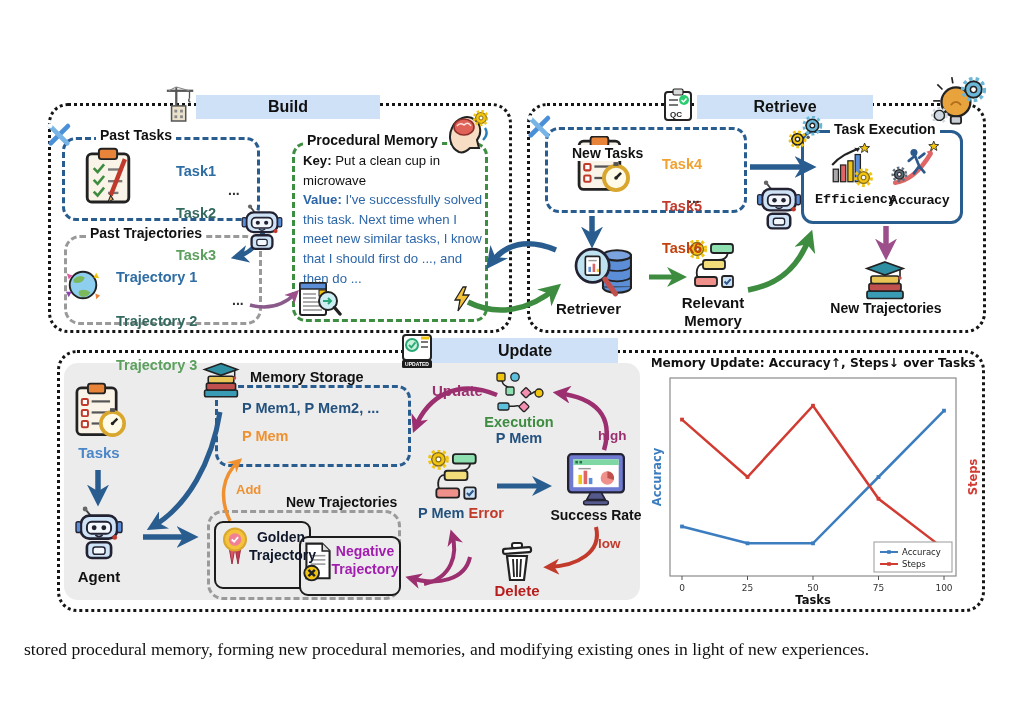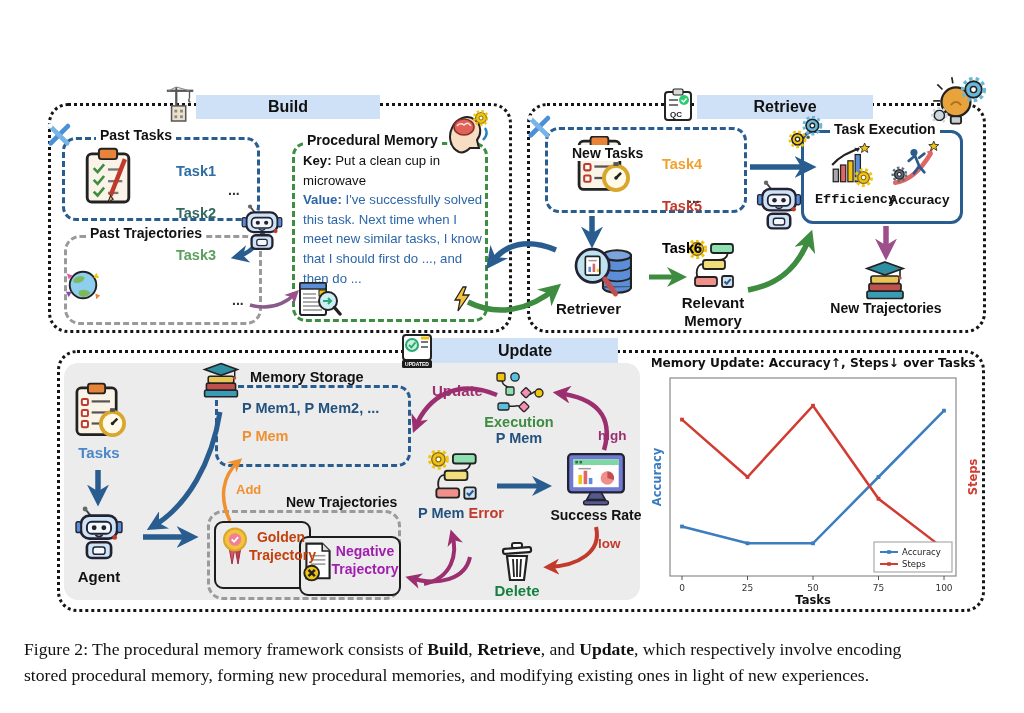--- a/index.html
+++ b/index.html
@@ -320,20 +320,25 @@
     <div style="color: rgb(51, 105, 95);">Task2</div>
     <div style="color: rgb(91, 160, 94);">Task3</div>
   </div>
   <div class="lbl" style="left:228px;top:182px;font-size:14px;color:#333;">...</div>
 
   <div class="dashed-gray" style="left:64px;top:235px;width:192px;height:84px;"></div>
   <div class="boxtitle" style="left:86px;top:225px;">Past Trajectories</div>
   <svg class="icon" style="left:64px;top:266px;" width="38" height="38">
       <use href="#i-globe"></use>
     </svg>
+  <div class="items" style="left:116px;top:245px;">
+    <div style="height: 23px; line-height: 23px; color: rgb(46, 109, 164);">Trajectory 1</div>
+    <div style="height: 23px; line-height: 23px; color: rgb(51, 105, 95);">Trajectory 2</div>
+    <div style="height: 23px; line-height: 23px; color: rgb(91, 160, 94);">Trajectory 3</div>
+  </div>
   <div class="lbl" style="left:232px;top:292px;font-size:14px;color:#333;">...</div>
 
   <svg class="icon" style="left:238px;top:204px;z-index:6" width="48" height="50">
       <use href="#i-robot"></use>
     </svg>
 
   <div class="dashed-green" style="left:292px;top:142px;width:190px;height:174px;"></div>
   <div class="boxtitle" style="left:303px;top:132px;">Procedural Memory</div>
   <svg class="icon" style="left:444px;top:110px;z-index:7" width="44" height="44">
       <use href="#i-brain-gear"></use>
@@ -353,21 +358,21 @@
   <div class="boxtitle" style="left:568px;top:117px;margin-top:28px;">New Tasks</div>
   <svg class="icon" style="left:525px;top:111px;" width="28" height="32">
       <use href="#i-tools"></use>
     </svg>
   <svg class="icon" style="left:574px;top:136px;" width="56" height="56">
       <use href="#i-clip-timer"></use>
     </svg>
   <div class="items" style="left:662px;top:133px;">
     <div style="color: rgb(240, 161, 47);">Task4</div>
     <div style="color: rgb(193, 58, 44);">Task5</div>
-    <div style="color: #000000;">Task6</div>
+    <div style="color: #c2410c;">Task6</div>
   </div>
   <div class="lbl" style="left:688px;top:190px;font-size:14px;color:#333;">...</div>
 
   <svg class="icon" style="left:570px;top:244px;" width="68" height="56">
       <use href="#i-retriever"></use>
     </svg>
   <div class="lbl" style="left:556px;top:300px;width:96px;font-size:15px;">Retriever</div>
 
   <svg class="icon" style="left:684px;top:240px;" width="58" height="54">
       <use href="#i-memblocks"></use>
@@ -429,30 +434,30 @@
   </div>
 
   <svg class="icon" style="left:564px;top:452px;" width="64" height="56">
       <use href="#i-monitor"></use>
     </svg>
   <div class="lbl" style="left:546px;top:507px;width:100px;text-align:center;font-size:14px;">Success Rate</div>
   <div class="lbl" style="left:598px;top:536px;font-size:13.5px;color:#c23a2b;">low</div>
   <svg class="icon" style="left:499px;top:542px;" width="36" height="40">
       <use href="#i-trash"></use>
     </svg>
-  <div class="lbl" style="left:491px;top:582px;width:52px;text-align:center;font-size:15px;color:#15803d;">Delete</div>
+  <div class="lbl" style="left:491px;top:582px;width:52px;text-align:center;font-size:15px;color:#b91c1c;">Delete</div>
 
   <div class="lbl" style="left:236px;top:482px;font-size:13px;color:#ef9131;z-index:8;">Add</div>
   <div class="boxtitle on-gray" style="left:282px;top:494px;">New Trajectories</div>
   <div class="dashed-gray" style="left:207px;top:510px;width:188px;height:84px;"></div>
   <div class="sketchbox" style="left:214px;top:521px;width:93px;height:64px;"></div>
   <svg class="icon" style="left:219px;top:526px;z-index:6" width="32" height="40">
       <use href="#i-medal"></use>
     </svg>
-  <div class="lbl ctr" style="left:249px;top:529px;width:64px;font-size:14px;line-height:1.25;color:#c2410c;z-index:7;">Golden Trajectory</div>
+  <div class="lbl ctr" style="left:249px;top:529px;width:64px;font-size:14px;line-height:1.25;color:#0f172a;z-index:7;">Golden Trajectory</div>
   <div class="sketchbox" style="left:299px;top:536px;width:98px;height:56px;"></div>
   <svg class="icon" style="left:302px;top:542px;z-index:6" width="32" height="40">
       <use href="#i-doc-x"></use>
     </svg>
   <div class="lbl ctr" style="left:331px;top:543px;width:68px;font-size:14px;line-height:1.25;color:#a21caf;z-index:7;">Negative Trajectory</div>
 
   <svg id="chart" width="334" height="260" font-family="DejaVu Sans, sans-serif">
       <rect x="18" y="26" width="286" height="198" fill="#fff" stroke="#8a8a8a" stroke-width="1.2"></rect>
       <text x="161" y="15" text-anchor="middle" font-size="12.2" font-weight="bold" fill="#111">Memory Update: Accuracy↑, Steps↓ over Tasks</text>
       <line x1="30" y1="224" x2="30" y2="228" stroke="#555" stroke-width="1"></line>
@@ -525,17 +530,16 @@
     <path d="M230,521 C219,498 222,476 239,461" fill="none" stroke="#ef9131" stroke-width="3.5" marker-end="url(#ah-orange)"></path>
     <path d="M497,395 C458,378 428,396 415,428" fill="none" stroke="#9c2f6f" stroke-width="4.5" marker-end="url(#ah-magenta)"></path>
     <path d="M604,450 C614,416 596,398 558,393" fill="none" stroke="#9c2f6f" stroke-width="4.5" marker-end="url(#ah-magenta)"></path>
     <path d="M497,486 L546,486" fill="none" stroke="#2a5d8f" stroke-width="5" marker-end="url(#ah-blue)"></path>
     <path d="M596,527 C602,552 578,566 548,567" fill="none" stroke="#c23a2b" stroke-width="4" marker-end="url(#ah-red)"></path>
     <path d="M424,584 C452,578 458,554 452,534" fill="none" stroke="#9c2f6f" stroke-width="4" marker-end="url(#ah-magenta)"></path>
     <path d="M470,557 C465,580 438,586 410,578" fill="none" stroke="#9c2f6f" stroke-width="4" marker-end="url(#ah-magenta)"></path>
   </svg>
 
   <div id="caption">
-    <div><span>Figure 2: The procedural memory framework consists of </span><span style="font-weight: bold;">Build</span><span>, </span><span style="font-weight: bold;">Retrieve</span><span>, and </span><span style="font-weight: bold;">Update</span><span>, which respectively involve encoding</span></div>
     <div><span>stored procedural memory, forming new procedural memories, and modifying existing ones in light of new experiences.</span></div>
   </div>
 
 </div>
 
 </body></html>

